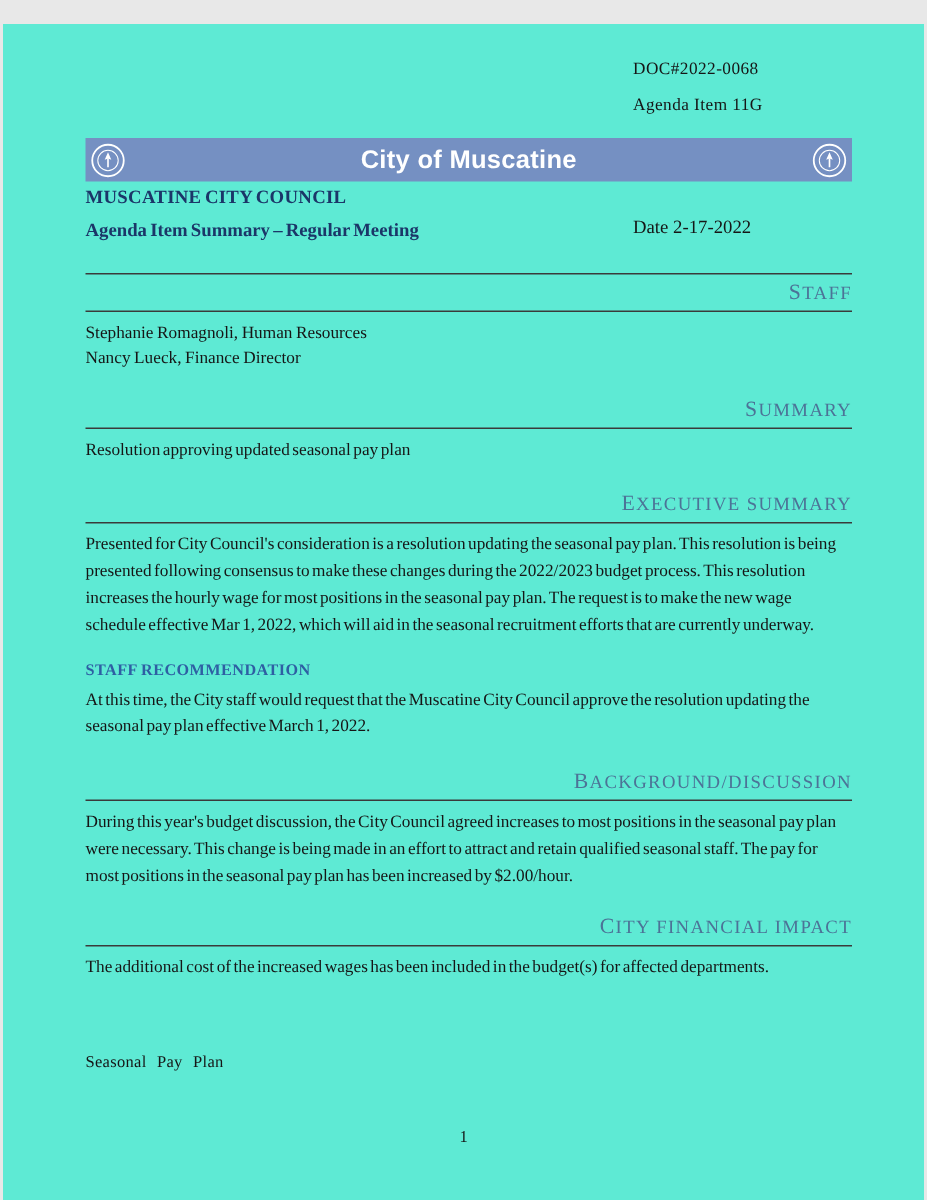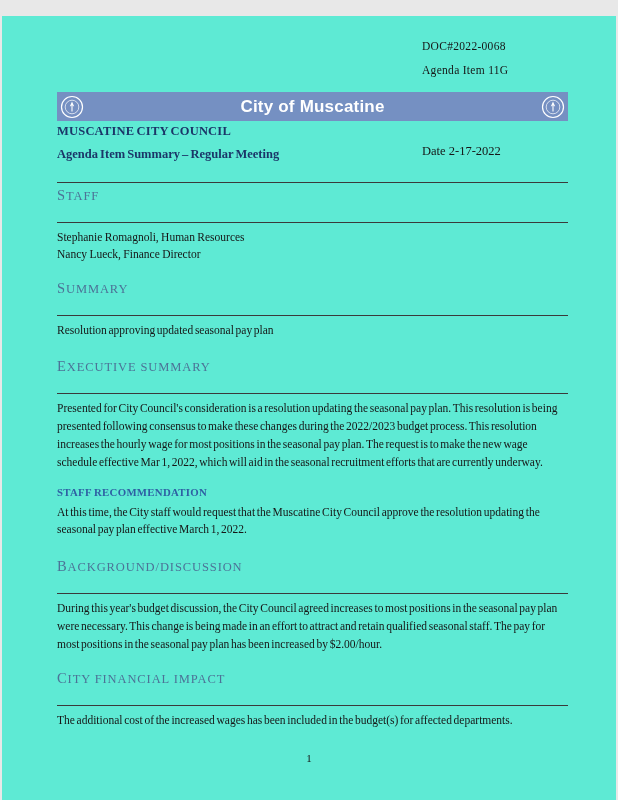--- a/index.html
+++ b/index.html
@@ -88,23 +88,24 @@
     top: 171px;
     left: 55px;
     width: 511px;
   }
   .section { margin-bottom: 16px; }
   .section-heading {
     color: #4c7397;
     font-size: 12.5px;
     font-weight: normal;
     letter-spacing: 0.9px;
-    padding-bottom: 18px;
+    padding-bottom: 3px;
     border-bottom: 1px solid #3a3a3a;
     margin-bottom: 6px;
+    text-align: right;
   }
   .section-heading::first-letter { font-size: 14.5px; }
   .body-text {
     font-size: 11.5px;
     line-height: 1.55;
     word-spacing: -1.2px;
     text-align: left;
   }
   .staff-line { font-size: 11.5px; line-height: 1.5; word-spacing: -0.5px; }
   .sub-heading {
@@ -203,19 +204,20 @@
       <div class="body-text">During this year's budget discussion, the City Council agreed increases to most positions in the seasonal pay plan were necessary. This change is being made in an effort to attract and retain qualified seasonal staff. The pay for most positions in the seasonal pay plan has been increased by $2.00/hour.</div>
     </div>
 
     <div class="section gap-financial">
       <div class="section-heading">CITY FINANCIAL IMPACT</div>
       <div class="body-text">The additional cost of the increased wages has been included in the budget(s) for affected departments.</div>
     </div>
 
     <div class="section gap-attachments">
       <div class="attachments-spacer"></div>
+      <div class="attachment-item">Seasonal Pay Plan</div>
     </div>
 
   </div>
 
   <div class="page-footer">1</div>
 
 </div>
 
 </body></html>

